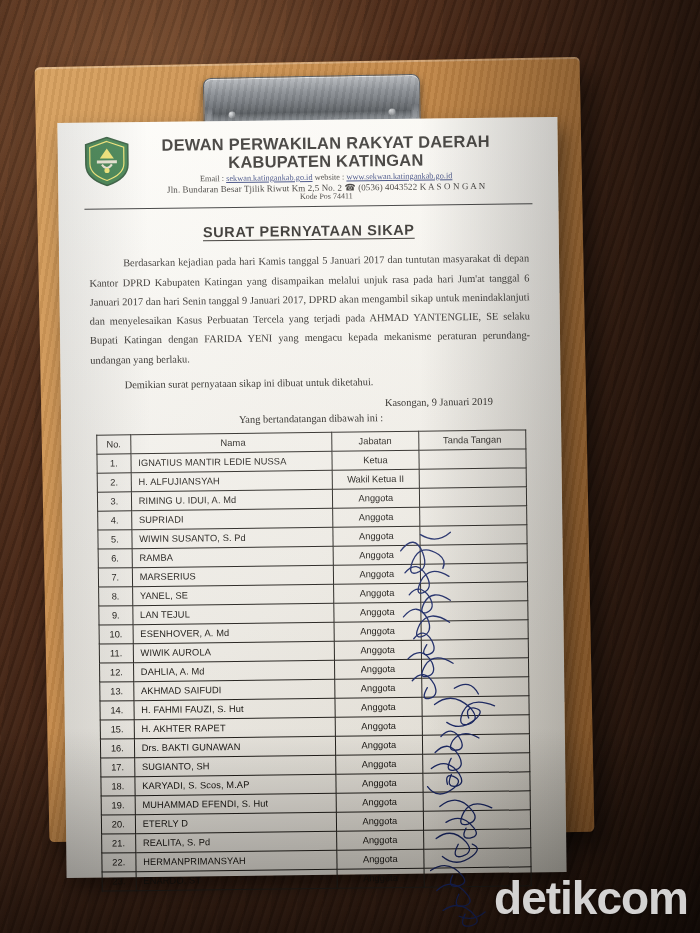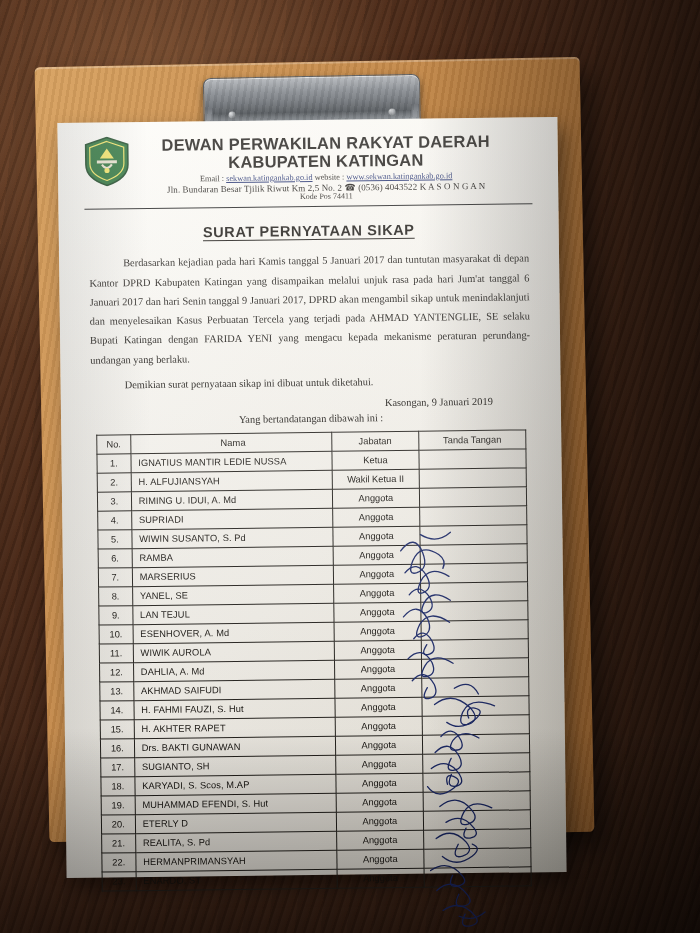--- a/index.html
+++ b/index.html
@@ -490,13 +490,16 @@
         <path d="M46 380 q18 -12 32 6 q6 8 -6 10 q-11 1 -4 -12"></path>
         <path d="M62 386 q14 6 26 -4"></path>
       </svg>
     </div>
 
   </div>
 
   <div class="desk-shadow-right"></div>
   <div class="desk-shadow-bottom"></div>
 
+  <div class="watermark">
+    <span>detikcom</span>
+  </div>
 </div>
 
 </body></html>

